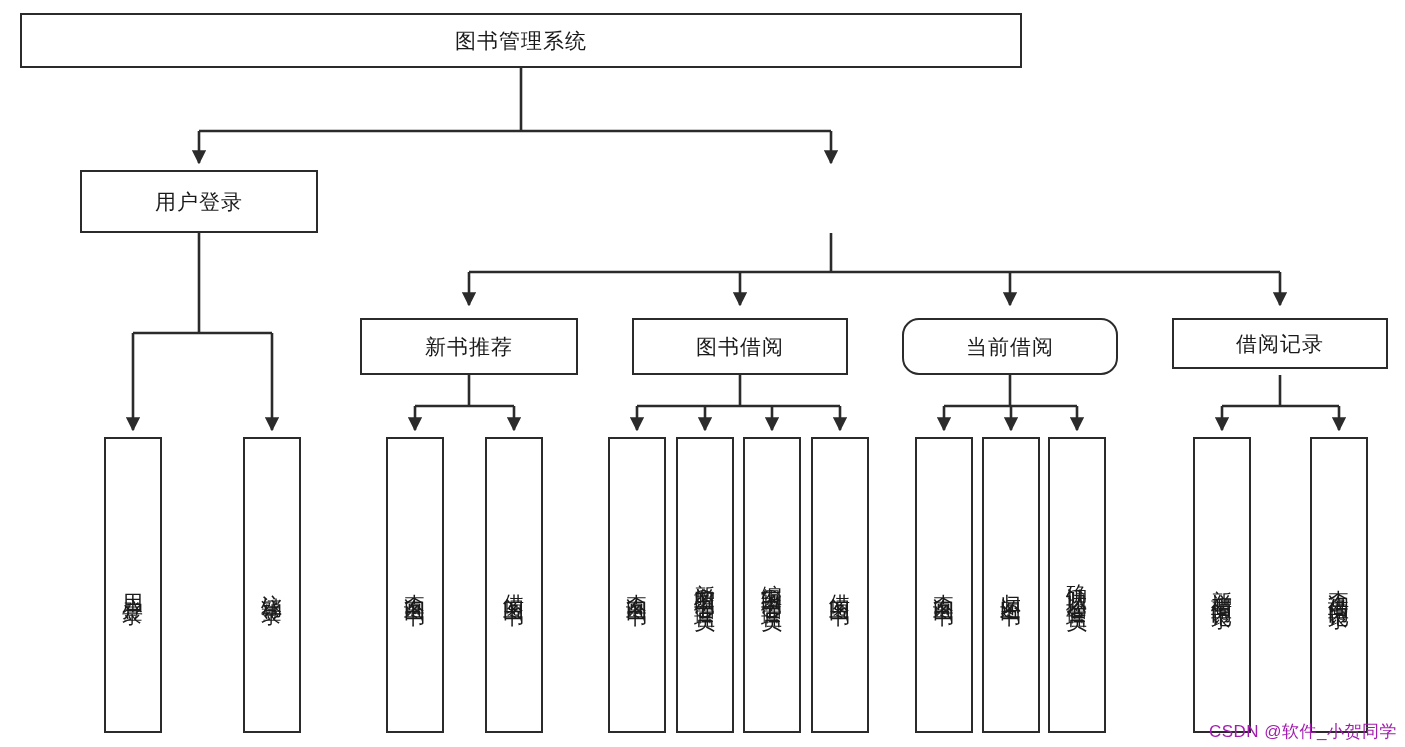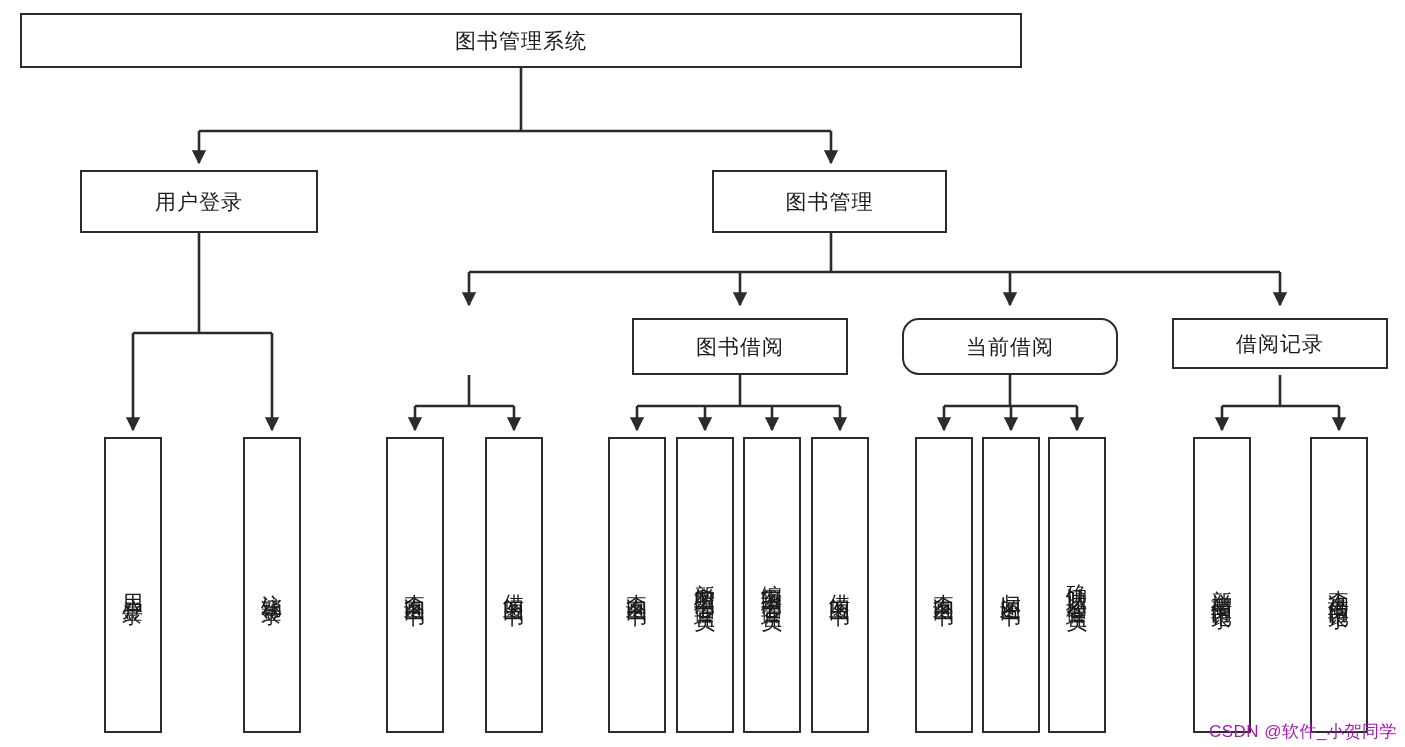--- a/index.html
+++ b/index.html
@@ -115,24 +115,24 @@
     </g>
   </svg>
 
   <div class="node h" style="left:20px; top:13px; width:1002px; height:55px;">
     <span>图书管理系统</span>
   </div>
 
   <div class="node h" style="left:80px; top:170px; width:238px; height:63px;">
     <span>用户登录</span>
   </div>
-  <div class="node h" style="left:712px; top:170px; width:235px; height:63px;">
-    <span>图书管理</span>
+
+  <div class="node h" style="left:360px; top:318px; width:218px; height:57px;">
+    <span>新书推荐</span>
   </div>
-
   <div class="node h" style="left:632px; top:318px; width:216px; height:57px;">
     <span>图书借阅</span>
   </div>
   <div class="node h" style="left:902px; top:318px; width:216px; height:57px;border-radius:17px;">
     <span>当前借阅</span>
   </div>
   <div class="node h" style="left:1172px; top:318px; width:216px; height:51px;">
     <span>借阅记录</span>
   </div>
 

